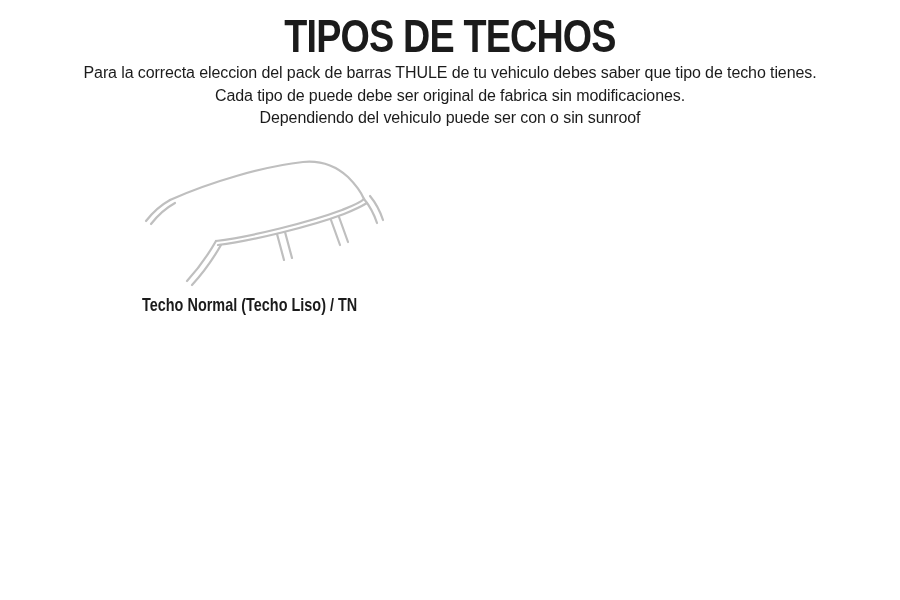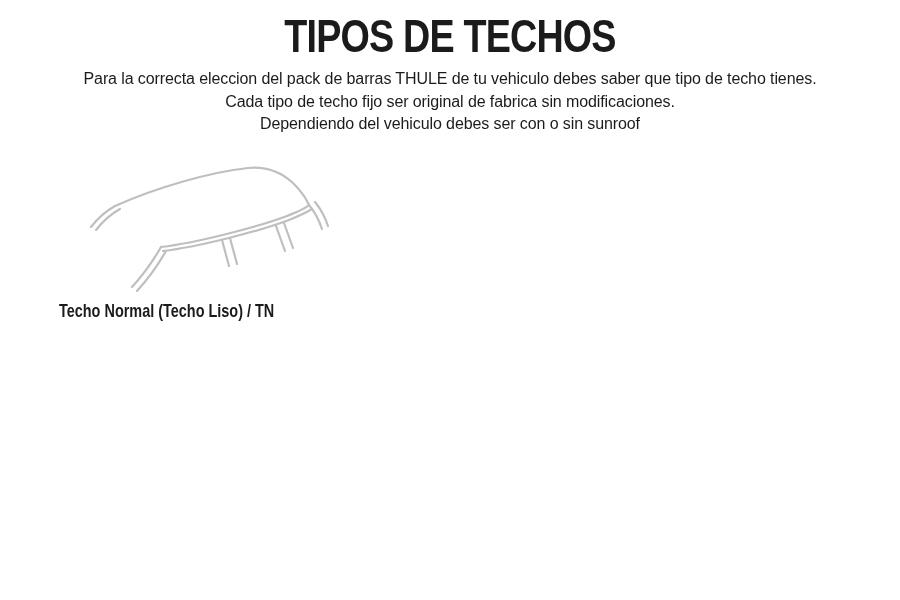--- a/index.html
+++ b/index.html
@@ -8,31 +8,31 @@
     font-family:"Liberation Sans",sans-serif;color:#1b1b1b;
     -webkit-font-smoothing:antialiased;
   }
   .page{width:900px;height:600px;text-align:center;}
 
   .title{
     margin:14px 0 0 0;font-size:46px;font-weight:700;line-height:44px;
     letter-spacing:-1px;transform:scaleX(0.82);transform-origin:50% 50%;
     white-space:nowrap;
   }
-  .intro{margin-top:10px;}
+  .intro{margin-top:4px;}
   .intro-line{
     margin:0;font-size:16px;line-height:22.5px;font-weight:400;
     letter-spacing:-0.1px;white-space:nowrap;
   }
 
   .grid{
     margin-top:12px;
     display:grid;grid-template-columns:450px 450px;row-gap:30px;
   }
-  .cell{display:flex;flex-direction:column;align-items:flex-start;}
+  .cell{display:flex;flex-direction:column;align-items:center;}
   .cell.left{transform:translateX(25px);}
   .cell.right{transform:translateX(-55px);}
 
   .sketch{width:340px;height:150px;display:block;}
 
   .roof-label{
     margin:2px 0 0 0;font-size:19px;font-weight:700;line-height:21px;
     transform:scaleX(0.76);transform-origin:50% 50%;white-space:nowrap;
   }
   .roof-sublabel{
@@ -119,22 +119,22 @@
     </g>
   </defs>
 </svg>
 
 <div class="page">
 
   <h1 class="title">TIPOS DE TECHOS</h1>
 
   <div class="intro">
     <p class="intro-line">Para la correcta eleccion del pack de barras THULE de tu vehiculo debes saber que tipo de techo tienes.</p>
-    <p class="intro-line">Cada tipo de techo fijo ser original de fabrica sin modificaciones.</p>
-    <p class="intro-line">Dependiendo del vehiculo debes ser con o sin sunroof</p>
+    <p class="intro-line">Cada tipo de puede debe ser original de fabrica sin modificaciones.</p>
+    <p class="intro-line">Dependiendo del vehiculo puede ser con o sin sunroof</p>
   </div>
 
   <div class="grid">
 
     <section class="cell left">
       <svg class="sketch" viewBox="0 0 340 150">
         <use href="#roof-base"></use>
       </svg>
       <h2 class="roof-label">Techo Normal (Techo Liso) / TN</h2>
       <p class="roof-sublabel"></p>

